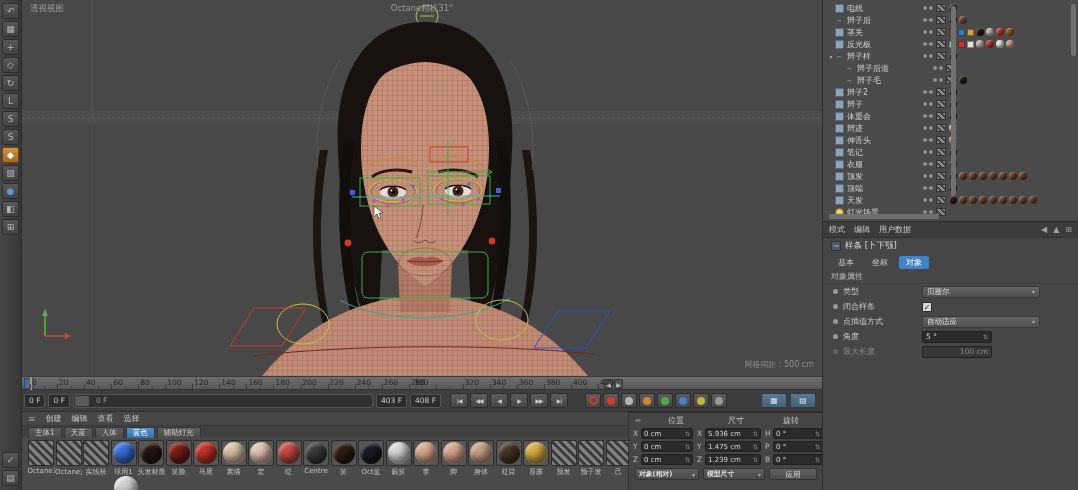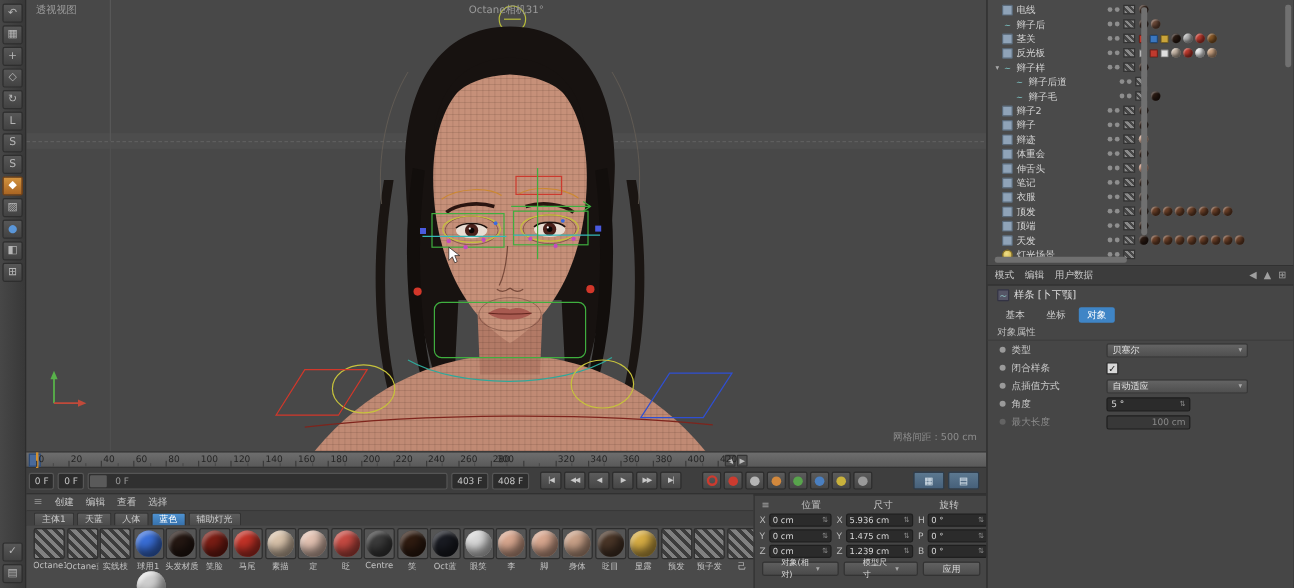--- a/index.html
+++ b/index.html
@@ -71,21 +71,21 @@
   #coord-headers .cicon{color:#9a9a9a;text-align:center;font-size:8px;}
   .coord-h{text-align:center;}
   #coord-grid{display:grid;grid-template-columns:60px 64px 58px;gap:2px 4px;padding:1px 2px 0 4px;}
   .coord-field{display:flex;align-items:center;gap:2px;}
   .coord-axis{font-size:7.5px;color:#bbb;width:6px;}
   .coord-box{flex:1;height:11px;background:#2b2b2b;border:1px solid #1f1f1f;border-radius:2px;color:#d8d8d8;font-size:7px;
     display:flex;align-items:center;justify-content:space-between;padding:0 2px;}
   .spin{color:#8a8a8a;font-size:6px;}
   #coord-bottom{display:grid;grid-template-columns:64px 62px 48px;gap:4px;padding:3px 2px 0 6px;}
   .coord-dd{height:12px;background:linear-gradient(#5e5e5e,#4a4a4a);border:1px solid #333;border-radius:2px;color:#ddd;
-    font-size:6.8px;display:flex;align-items:center;justify-content:space-between;padding:0 15px;}
+    font-size:6.8px;display:flex;align-items:center;justify-content:space-between;padding:0 3px;font-weight:bold;}
   #apply-btn{height:12px;background:linear-gradient(#616161,#4c4c4c);border:1px solid #333;border-radius:2px;color:#ddd;
     font-size:7.5px;text-align:center;line-height:11px;}
 
   
   #object-manager{left:822px;top:0;width:256px;height:222px;background:#4a4a4a;border-left:1px solid #2c2c2c;border-bottom:1px solid #2c2c2c;padding-top:2px;overflow:hidden;}
   .om-row{display:flex;align-items:center;height:12px;font-size:8px;color:#d2d2d2;padding-left:4px;}
   .om-arrow{width:8px;font-size:6px;color:#aaa;text-align:center;flex:0 0 auto;}
   .om-icon{width:9px;height:9px;margin-right:3px;border-radius:1px;flex:0 0 auto;background:#8fa3b8;border:1px solid #5a6a7a;
     font-size:7px;line-height:8px;text-align:center;color:#7ec8c8;}
   .om-icon.spline,.om-icon.spline-child{background:transparent;border-color:transparent;}
@@ -708,38 +708,38 @@
           <span class="om-dots">
             <span class="om-dot"></span>
             <span class="om-dot"></span>
           </span>
           <span class="om-chip"></span>
           <span class="om-swatch" style="background: rgb(42, 26, 18);"></span>
         </div>
         <div class="om-row">
           <span class="om-arrow"></span>
           <span class="om-icon cube"></span>
+          <span class="om-name">体重会</span>
+          <span class="om-dots">
+            <span class="om-dot"></span>
+            <span class="om-dot"></span>
+          </span>
+          <span class="om-chip"></span>
+          <span class="om-swatch" style="background: rgb(42, 26, 18);"></span>
+        </div>
+        <div class="om-row">
+          <span class="om-arrow"></span>
+          <span class="om-icon cube"></span>
           <span class="om-name">辫迹</span>
           <span class="om-dots">
             <span class="om-dot"></span>
             <span class="om-dot"></span>
           </span>
           <span class="om-chip"></span>
           <span class="om-swatch" style="background: rgb(202, 160, 138);"></span>
-        </div>
-        <div class="om-row">
-          <span class="om-arrow"></span>
-          <span class="om-icon cube"></span>
-          <span class="om-name">体重会</span>
-          <span class="om-dots">
-            <span class="om-dot"></span>
-            <span class="om-dot"></span>
-          </span>
-          <span class="om-chip"></span>
-          <span class="om-swatch" style="background: rgb(42, 26, 18);"></span>
         </div>
         <div class="om-row">
           <span class="om-arrow"></span>
           <span class="om-icon cube"></span>
           <span class="om-name">伸舌头</span>
           <span class="om-dots">
             <span class="om-dot"></span>
             <span class="om-dot"></span>
           </span>
           <span class="om-chip"></span>

